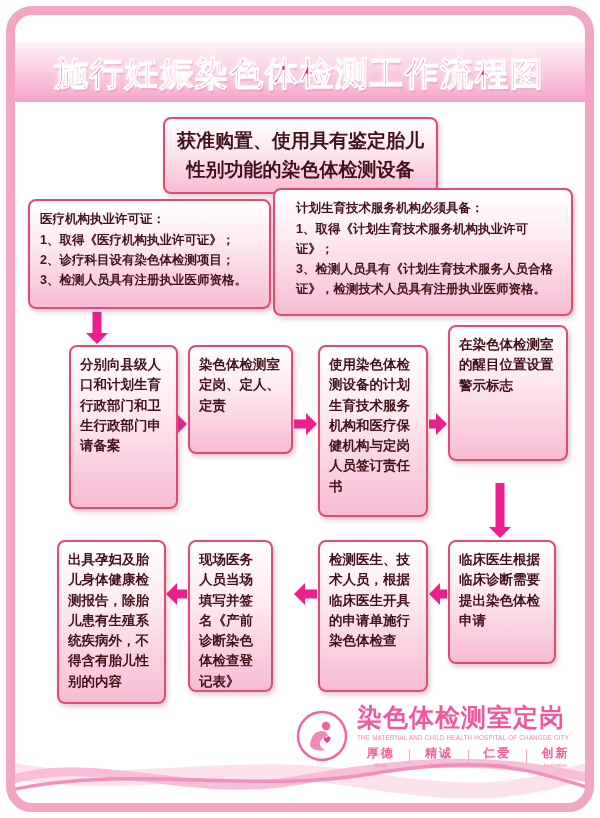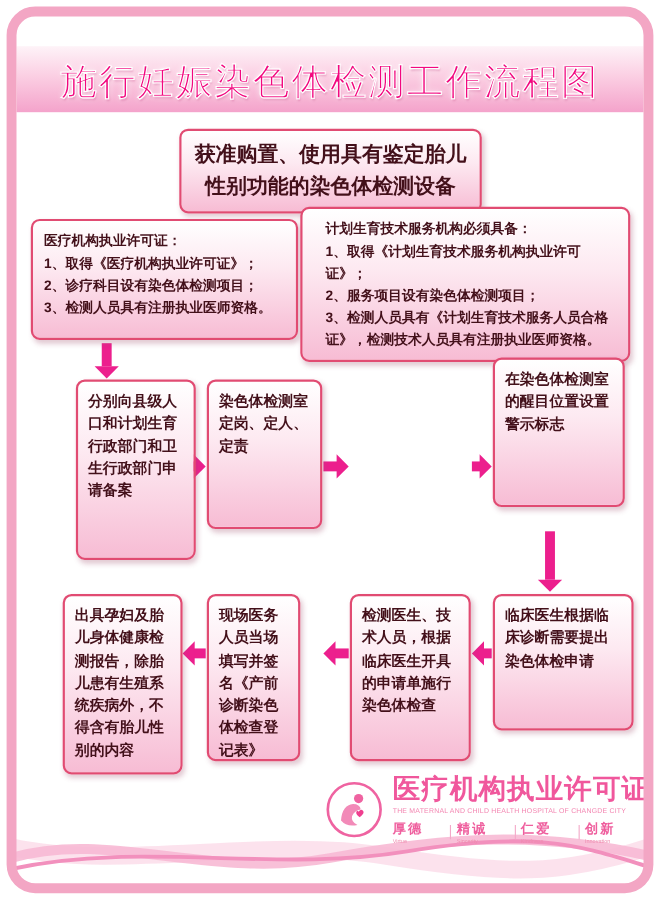--- a/index.html
+++ b/index.html
@@ -7,21 +7,21 @@
   body { font-family:"Liberation Sans","DejaVu Sans",sans-serif; }
 
   .poster { position:relative; width:600px; height:818px; background:#ffffff; overflow:hidden; }
 
   .frame { position:absolute; inset:6px; border:9px solid #f3a6c4; border-radius:26px; z-index:40; pointer-events:none; }
 
   .title-band { position:absolute; left:15px; right:15px; top:42px; height:60px;
     background:linear-gradient(180deg,#fef3f8 0%,#fbcfe3 45%,#f4a3cb 100%); }
 
   .title { position:absolute; left:0; right:0; top:52px; text-align:center;
-    font-size:33px; font-weight:normal; color:#f2087f; letter-spacing:2px;
+    font-size:33px; font-weight:bold; color:#f2087f; letter-spacing:2px;
     -webkit-text-stroke:1px #ffffff;
     text-shadow:0 0 2px #ffffff, 0 0 6px rgba(255,255,255,.85), 1px 2px 2px rgba(180,0,90,.35);
     z-index:5; }
 
   .fbox { position:absolute; border:2px solid #e14b72; border-radius:8px;
     background:linear-gradient(180deg,#ffffff 0%,#fde9f1 40%,#f7bcd4 100%);
     box-shadow:2px 3px 5px rgba(160,80,110,.30);
     color:#43101a; font-weight:bold; padding:8px 9px; line-height:1.5; z-index:10; }
 
   .fbox.center { display:flex; align-items:center; justify-content:center; text-align:center; font-size:19px; }
@@ -44,21 +44,21 @@
     border-top:11px solid transparent; border-bottom:11px solid transparent; border-right:11px solid #ec1f8d; }
 
   
   .waves { position:absolute; left:10px; top:748px; width:580px; height:60px; z-index:20; }
   .footer { position:absolute; left:296px; top:704px; display:flex; align-items:center; gap:9px; z-index:30; }
   .logo { width:52px; height:52px; flex:0 0 auto; }
   .f-text { width:222px; }
   .f-name { font-size:25px; font-weight:bold; color:#f0579c; letter-spacing:1px; white-space:nowrap; line-height:1.1; }
   .f-en { font-size:6.3px; color:#f387b2; letter-spacing:.2px; white-space:nowrap; margin-top:2px; }
   .f-motto { display:flex; align-items:center; margin-top:4px; }
-  .f-val { flex:1; }
+  .f-val { text-align:center; flex:1; }
   .f-cn { font-size:12px; font-weight:bold; color:#ef5f9e; letter-spacing:2px; }
   .f-ven { font-size:5px; color:#ef8aae; }
   .f-sep { width:1px; height:13px; background:#f3a8c8; margin:0 5px; }
 </style>
 </head>
 <body>
 
 <div class="poster">
 
   <div class="title-band"></div>
@@ -74,57 +74,57 @@
   <div class="fbox req" style="left:28px; top:199px; width:243px; min-height:110px;">
     <div class="bhead">医疗机构执业许可证：</div>
     <div class="bitem">1、取得《医疗机构执业许可证》；</div>
     <div class="bitem">2、诊疗科目设有染色体检测项目；</div>
     <div class="bitem">3、检测人员具有注册执业医师资格。</div>
   </div>
 
   <div class="fbox req" style="left:273px; top:188px; width:300px; min-height:128px;padding-left:21px;">
     <div class="bhead">计划生育技术服务机构必须具备：</div>
     <div class="bitem">1、取得《计划生育技术服务机构执业许可证》；</div>
-    <div class="bitem">2、服务项目设有染色体检测项目；</div>
     <div class="bitem">3、检测人员具有《计划生育技术服务人员合格证》，检测技术人员具有注册执业医师资格。</div>
   </div>
 
   <div class="arrow down" style="left:86px; top:312px; width:22px; height:32px;">
     <div class="shaft"></div>
     <div class="head"></div>
   </div>
 
   <div class="fbox step" style="left:57px; top:345px; width:109px; height:164px;margin-left:12px;">分别向县级人口和计划生育行政部门和卫生行政部门申请备案</div>
 
   <div class="arrow right" style="left:166px; top:413px; width:21px; height:22px;">
     <div class="shaft"></div>
     <div class="head"></div>
   </div>
 
-  <div class="fbox step" style="left:188px; top:345px; width:105px; height:136px;">染色体检测室定岗、定人、定责</div>
+  <div class="fbox step" style="left:188px; top:345px; width:105px; height:109px;">染色体检测室定岗、定人、定责</div>
 
   <div class="arrow right" style="left:294px; top:413px; width:23px; height:22px;">
     <div class="shaft"></div>
     <div class="head"></div>
   </div>
 
+  <div class="fbox step" style="left:318px; top:345px; width:110px; height:172px;">使用染色体检测设备的计划生育技术服务机构和医疗保健机构与定岗人员签订责任书</div>
 
   <div class="arrow right" style="left:429px; top:413px; width:18px; height:22px;">
     <div class="shaft"></div>
     <div class="head"></div>
   </div>
 
   <div class="fbox step" style="left:448px; top:325px; width:120px; height:136px;">在染色体检测室的醒目位置设置警示标志</div>
 
   <div class="arrow down" style="left:489px; top:483px; width:22px; height:55px;">
     <div class="shaft"></div>
     <div class="head"></div>
   </div>
 
-  <div class="fbox step" style="left:448px; top:540px; width:128px; height:124px;">临床医生根据临床诊断需要提出染色体检申请</div>
+  <div class="fbox step" style="left:448px; top:540px; width:108px; height:124px;">临床医生根据临床诊断需要提出染色体检申请</div>
 
   <div class="arrow left" style="left:429px; top:583px; width:18px; height:22px;">
     <div class="shaft"></div>
     <div class="head"></div>
   </div>
 
   <div class="fbox step" style="left:318px; top:540px; width:110px; height:152px;">检测医生、技术人员，根据临床医生开具的申请单施行染色体检查</div>
 
   <div class="arrow left" style="left:294px; top:583px; width:23px; height:22px;">
     <div class="shaft"></div>
@@ -147,21 +147,21 @@
   </svg>
 
   <div class="footer">
     <svg class="logo" viewBox="0 0 52 52">
       <circle cx="26" cy="26" r="24" fill="#ffffff" stroke="#ef63a1" stroke-width="2.4"></circle>
       <circle cx="30" cy="16" r="4.2" fill="#ef63a1"></circle>
       <path d="M14,36 Q 15,22 25,21 Q 31,21 32,26 Q 26,27 24,32 Q 23,37 29,40 Q 19,42 14,36 Z" fill="#f28ab8"></path>
       <path d="M30,28 q 2,-3 4,-1 q 2,2 -3,6 q -4,-3 -3,-5 q 1,-2 2,0 Z" fill="#ef3f8f"></path>
     </svg>
     <div class="f-text">
-      <div class="f-name">医疗机构执业许可证</div>
+      <div class="f-name">染色体检测室定岗</div>
       <div class="f-en">THE MATERNAL AND CHILD HEALTH HOSPITAL OF CHANGDE CITY</div>
       <div class="f-motto">
         <div class="f-val">
           <div class="f-cn">厚德</div>
           <div class="f-ven">Virtue</div>
         </div>
         <div class="f-sep"></div>
         <div class="f-val">
           <div class="f-cn">精诚</div>
           <div class="f-ven">Sincerity</div>

